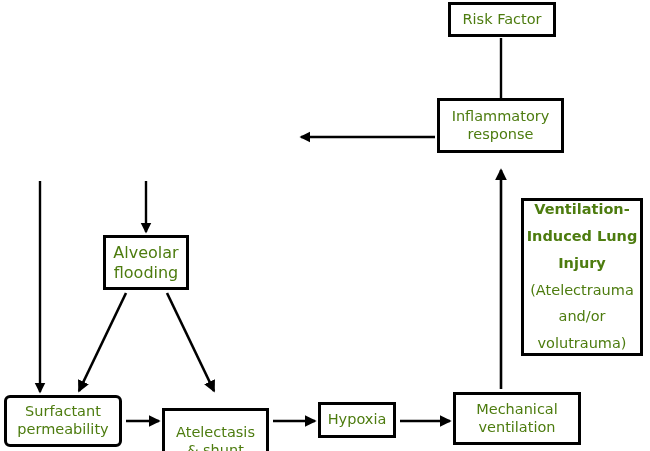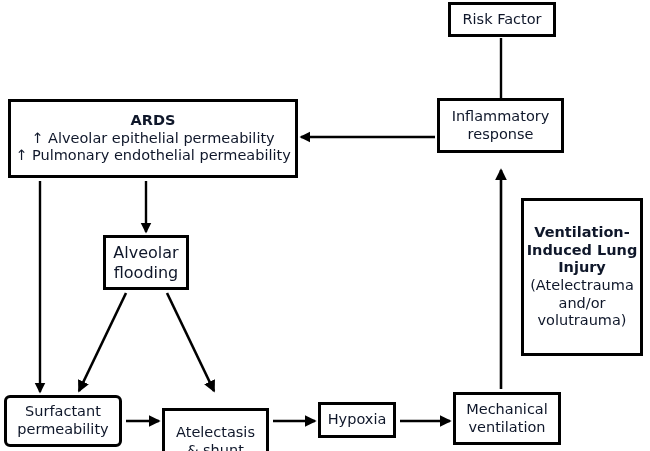--- a/index.html
+++ b/index.html
@@ -18,39 +18,39 @@
   .node {
     position: absolute;
     box-sizing: border-box;
     border: 3px solid #000000;
     background: #ffffff;
     display: flex;
     flex-direction: column;
     align-items: center;
     justify-content: center;
     text-align: center;
-    color: #0f172a;
+    color: #4d7c0f;
     line-height: 1.22;
     z-index: 5;
   }
   .node .line { display: block; white-space: nowrap; }
   .node .bold { font-weight: bold; }
 
   
   #risk-factor      { left: 448px; top: 2px;   width: 108px; height: 35px; font-size: 14.5px; }
   #inflammatory     { left: 437px; top: 98px; width: 127px; height: 55px; font-size: 14.5px; }
   #ards             { left: 8px;   top: 99px;  width: 290px; height: 79px; font-size: 14.5px; }
   #ards .line       { text-align: left; }
   #ards .title      { text-align: center; width: 100%; }
   #alveolar         { left: 103px; top: 235px; width: 86px;  height: 55px; font-size: 16px; }
-  #vili             { left: 521px; top: 198px; width: 122px; height: 158px; font-size: 14.5px; }
+  #vili             { left: 521px; top: 198px; width: 122px; height: 158px; font-size: 14.5px; justify-content: space-between; }
   #surfactant       { left: 4px;   top: 395px; width: 118px; height: 52px; font-size: 14.5px; border-radius: 6px; }
   #atelectasis      { left: 162px; top: 408px; width: 107px; height: 68px; font-size: 14.5px; }
   #hypoxia          { left: 318px; top: 402px; width: 78px;  height: 36px; font-size: 14.5px; }
-  #mechvent         { left: 453px; top: 392px; width: 108px; height: 53px; font-size: 14.5px; }
+  #mechvent         { left: 453px; top: 392px; width: 128px; height: 53px; font-size: 14.5px; }
 
   #arrow-layer {
     position: absolute;
     left: 0; top: 0;
     width: 650px;
     height: 451px;
     z-index: 1;
   }
 </style>
 </head>
@@ -88,25 +88,20 @@
 
   <div class="node" id="risk-factor">
     <span class="line">Risk Factor</span>
   </div>
 
   <div class="node" id="inflammatory">
     <span class="line">Inflammatory</span>
     <span class="line">response</span>
   </div>
 
-  <div class="node" id="ards">
-    <span class="line title bold">ARDS</span>
-    <span class="line">↑ Alveolar epithelial permeability</span>
-    <span class="line">↑ Pulmonary endothelial permeability</span>
-  </div>
 
   <div class="node" id="alveolar">
     <span class="line">Alveolar</span>
     <span class="line">flooding</span>
   </div>
 
   <div class="node" id="vili">
     <span class="line bold">Ventilation-</span>
     <span class="line bold">Induced Lung</span>
     <span class="line bold">Injury</span>

